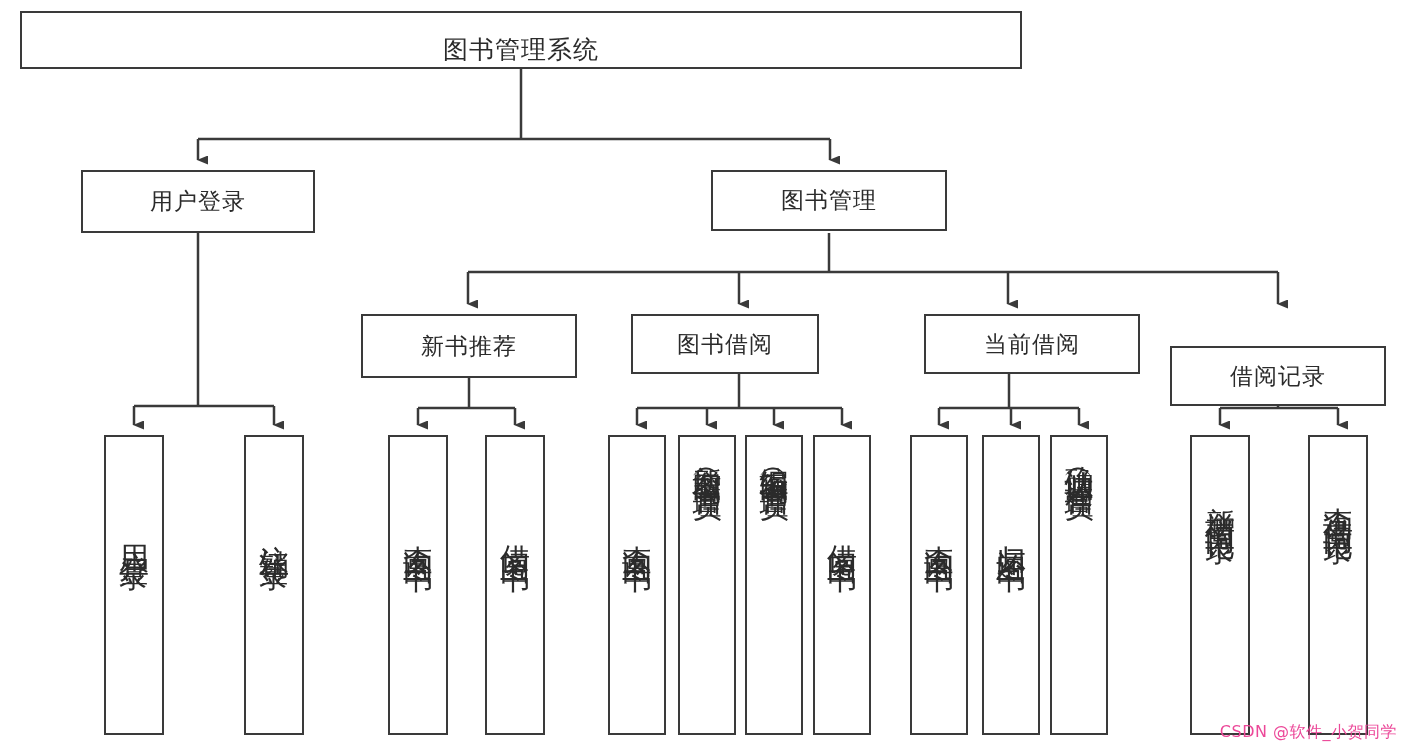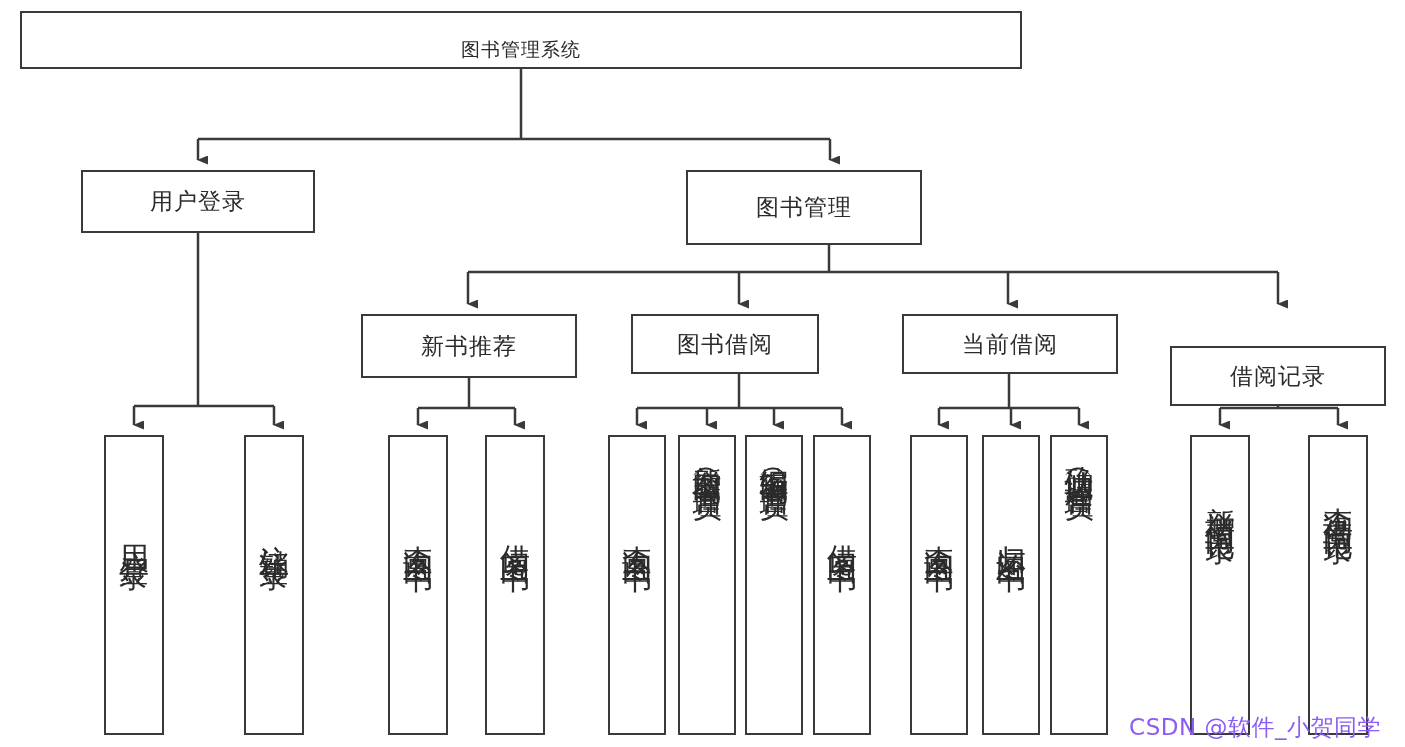--- a/index.html
+++ b/index.html
@@ -22,44 +22,44 @@
     color:#2b2b2b;
   }
   .node .lbl{
     display:block;
     text-align:center;
     white-space:nowrap;
     line-height:1.0;
   }
   
   .h .lbl{font-size:23px;letter-spacing:1px;}
-  .root .lbl{font-size:19px;letter-spacing:1px;margin-top:18px;}
+  .root .lbl{font-size:25px;letter-spacing:1px;margin-top:18px;}
   
   .leaf{
     align-items:flex-start;
     justify-content:center;
     padding-top:6px;
   }
   .leaf .lbl{
     writing-mode:vertical-rl;
     text-orientation:upright;
     font-size:30px;
     line-height:1.0;
     letter-spacing:6px;
     white-space:normal;
     text-align:left;
   }
   .leaf.tall .lbl{font-size:29px;letter-spacing:4px;}
   .leaf.mid  .lbl{padding-top:78px;}
   .leaf.mid2 .lbl{padding-top:40px;}
   .watermark{
     position:absolute;
-    right:24px;bottom:4px;
-    font-size:23px;
-    color:#8b5cf6;
+    right:8px;bottom:4px;
+    font-size:16px;
+    color:#ec4899;
     white-space:nowrap;
     letter-spacing:0.5px;
   }
 </style>
 </head>
 <body>
 
 <div id="canvas">
 
   <svg id="wires" viewBox="0 0 1405 747">
@@ -112,31 +112,31 @@
     </g>
   </svg>
 
   <div class="node root h" style="left:20px;top:11px;width:1002px;height:58px;">
     <span class="lbl">图书管理系统</span>
   </div>
 
   <div class="node h" style="left:81px;top:170px;width:234px;height:63px;">
     <span class="lbl">用户登录</span>
   </div>
-  <div class="node h" style="left:686px;top:170px;width:236px;height:75px;">
+  <div class="node h" style="left:711px;top:170px;width:236px;height:61px;">
     <span class="lbl">图书管理</span>
   </div>
 
   <div class="node h" style="left:361px;top:314px;width:216px;height:64px;">
     <span class="lbl">新书推荐</span>
   </div>
   <div class="node h" style="left:631px;top:314px;width:188px;height:60px;">
     <span class="lbl">图书借阅</span>
   </div>
-  <div class="node h" style="left:902px;top:314px;width:216px;height:60px;">
+  <div class="node h" style="left:924px;top:314px;width:216px;height:60px;">
     <span class="lbl">当前借阅</span>
   </div>
   <div class="node h" style="left:1170px;top:314px;width:216px;height:60px;margin-top:32px;">
     <span class="lbl">借阅记录</span>
   </div>
 
   <div class="node leaf mid" style="left:104px;top:435px;width:60px;height:300px;">
     <span class="lbl">用户登录</span>
   </div>
   <div class="node leaf mid" style="left:244px;top:435px;width:60px;height:300px;">

